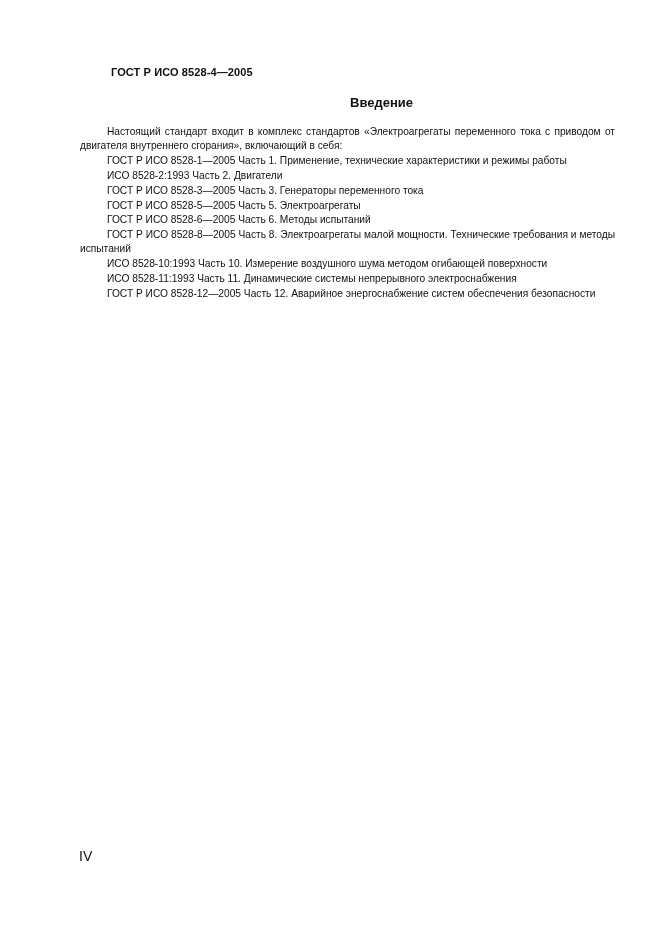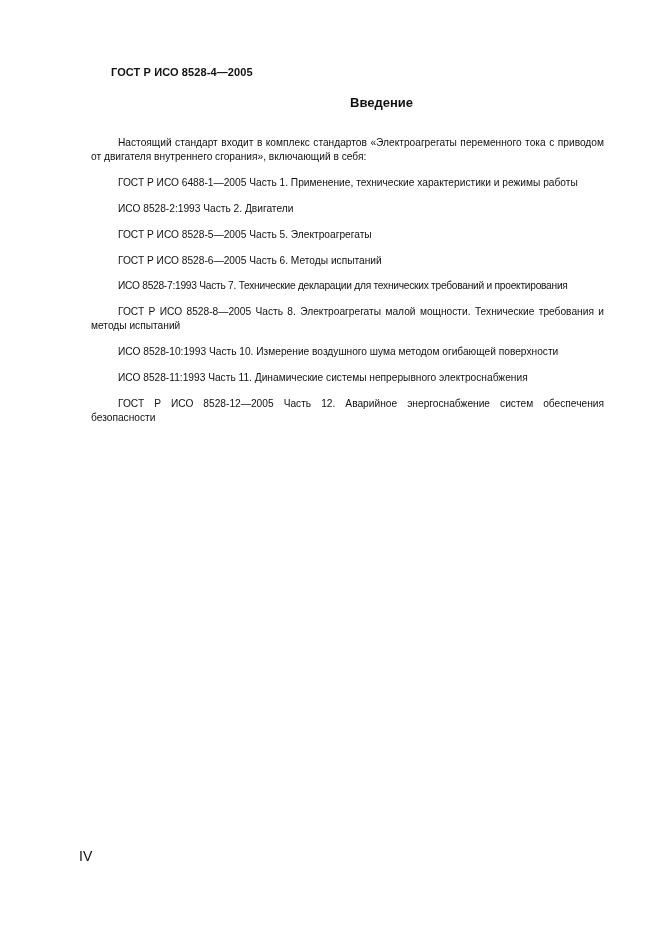--- a/index.html
+++ b/index.html
@@ -1,36 +1,36 @@
 <!DOCTYPE html>
 <html><head>
   <meta charset="utf-8">
   <style>
     html, body { margin: 0; padding: 0; background: #ffffff; }
     body { width: 661px; height: 936px; position: relative; overflow: hidden;
            font-family: "Liberation Sans", sans-serif; color: #111; }
     .header { position: absolute; left: 79px; top: 66px; font-size: 11px; font-weight: bold; letter-spacing: 0.1px; padding-left: 32px; }
     .title { position: absolute; left: 0; width: 661px; top: 95px; text-align: center; font-size: 13px; font-weight: bold; padding-left: 52px; box-sizing: border-box; margin-left: 25px; }
     .body { position: absolute; left: 79px; top: 124px; width: 537px; font-size: 10.2px; line-height: 13.9px; }
-    .p { margin: 12px; text-indent: 27px; text-align: left; white-space: nowrap; }
+    .p { margin: 1px; text-indent: 27px; text-align: left; white-space: nowrap; }
     .p.wrap { white-space: normal; text-align: justify; text-align-last: left; }
     .pagenum { position: absolute; left: 79px; top: 848px; font-size: 14px; }
   </style>
 </head>
 <body>
 
 <div class="header">ГОСТ Р ИСО 8528-4—2005</div>
 <div class="title">Введение</div>
 
 <div class="body">
   <p class="p wrap">Настоящий стандарт входит в комплекс стандартов «Электроагрегаты переменного тока с приводом от двигателя внутреннего сгорания», включающий в себя:</p>
-  <p class="p">ГОСТ Р ИСО 6488-1—2005 Часть 1. Применение, технические характеристики и режимы работы</p>
+  <p class="p">ГОСТ Р ИСО 8528-1—2005 Часть 1. Применение, технические характеристики и режимы работы</p>
   <p class="p">ИСО 8528-2:1993 Часть 2. Двигатели</p>
+  <p class="p">ГОСТ Р ИСО 8528-3—2005 Часть 3. Генераторы переменного тока</p>
   <p class="p">ГОСТ Р ИСО 8528-5—2005 Часть 5. Электроагрегаты</p>
   <p class="p">ГОСТ Р ИСО 8528-6—2005 Часть 6. Методы испытаний</p>
-  <p class="p" style="letter-spacing:-0.25px">ИСО 8528-7:1993 Часть 7. Технические декларации для технических требований и проектирования</p>
   <p class="p wrap">ГОСТ Р ИСО 8528-8—2005 Часть 8. Электроагрегаты малой мощности. Технические требования и методы испытаний</p>
   <p class="p">ИСО 8528-10:1993 Часть 10. Измерение воздушного шума методом огибающей поверхности</p>
   <p class="p">ИСО 8528-11:1993 Часть 11. Динамические системы непрерывного электроснабжения</p>
   <p class="p wrap">ГОСТ Р ИСО 8528-12—2005 Часть 12. Аварийное энергоснабжение систем обеспечения безопасности</p>
 </div>
 
 <div class="pagenum">IV</div>
 
 </body></html>

